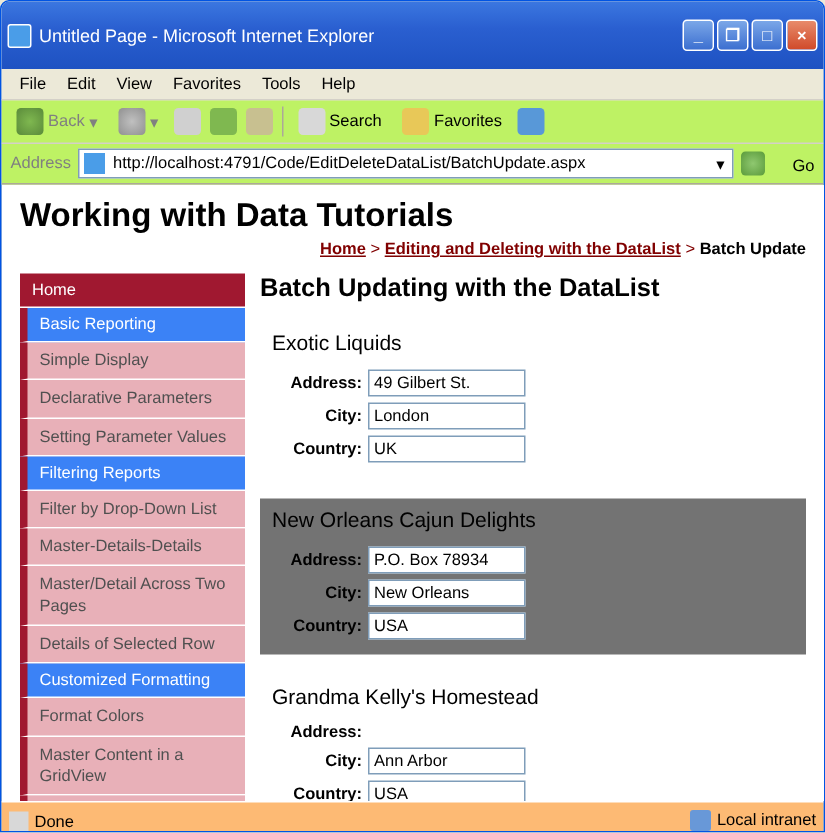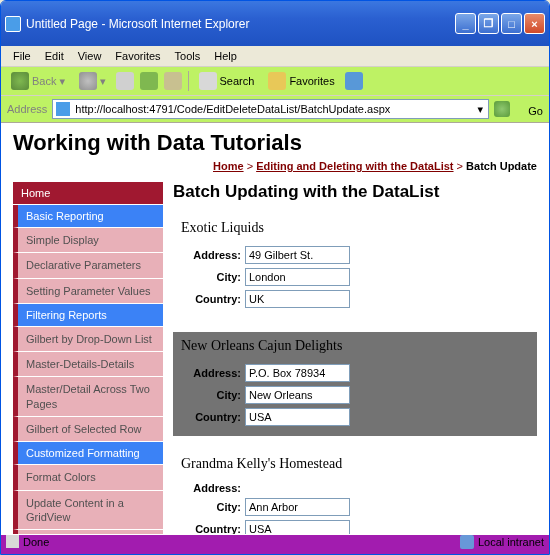--- a/index.html
+++ b/index.html
@@ -44,25 +44,25 @@
 .layout{display:flex;gap:10px}
 .sidebar{width:150px;flex-shrink:0}
 .nav-hdr{background:#a01830;color:#fff;padding:5px 8px;font-size:11px;border-bottom:1px solid #fff}
 .nav-hdr a{color:#fff;text-decoration:none}
 .nav-sec{background:#3b82f6;color:#fff;padding:5px 8px;font-size:11px;border-bottom:1px solid #fff;border-left:5px solid #a01830}
 .nav-item{background:#e8b0b8;color:#505050;padding:5px 8px;font-size:11px;border-bottom:1px solid #fff;border-left:5px solid #a01830;line-height:1.3}
 .main{flex:1}
 h2{font-family:Verdana,sans-serif;font-size:17px;font-weight:bold;margin-bottom:12px}
 .supplier{margin-bottom:14px;padding:6px 8px}
 .supplier.alt{background:#737373}
-.sname{font-family:Liberation Serif, serif;font-size:14px;margin-bottom:10px;font-weight:normal}
+.sname{font-family:Liberation Sans, sans-serif;font-size:14px;margin-bottom:10px;font-weight:normal}
 .row{display:flex;align-items:center;margin-bottom:4px}
 .row .lb{width:64px;text-align:right;font-weight:bold;font-size:11px;padding-right:4px}
 .row input{width:105px;border:1px solid #7f9db9;padding:2px 3px;font-size:11px;font-family:inherit}
-.status{height:20px;background:#a21caf;border-top:1px solid #fff;display:flex;align-items:flex-start;padding:0 5px;font-size:11px}
+.status{height:20px;background:#fdba74;border-top:1px solid #fff;display:flex;align-items:flex-end;padding:0 5px;font-size:11px}
 .status .l{flex:1;display:flex;align-items:center;gap:4px}
 .status .pgic{width:13px;height:13px;background:#d8d8d8}
 .status .r{display:flex;align-items:center;gap:4px}
 .status .lic{width:14px;height:14px;background:#6898d8;border-radius:2px}
 ::-webkit-scrollbar{width:17px}
 ::-webkit-scrollbar-track{background:#f0ede5}
 ::-webkit-scrollbar-thumb{background:#c8c4b8;border:1px solid #aca899}
 ::-webkit-scrollbar-button{background:#ece9d8;border:1px solid #aca899;height:17px}
 </style>
 </head>
@@ -133,27 +133,27 @@
 
       <div class="layout">
         <div class="sidebar">
           <div class="nav-hdr"><a href="#">Home</a></div>
           <div id="nav-sections">
               <div class="nav-sec">Basic Reporting</div>
               <div class="nav-item">Simple Display</div>
               <div class="nav-item">Declarative Parameters</div>
               <div class="nav-item">Setting Parameter Values</div>
               <div class="nav-sec">Filtering Reports</div>
-              <div class="nav-item">Gilbert by Drop-Down List</div>
+              <div class="nav-item">Filter by Drop-Down List</div>
               <div class="nav-item">Master-Details-Details</div>
               <div class="nav-item">Master/Detail Across Two Pages</div>
-              <div class="nav-item">Gilbert of Selected Row</div>
+              <div class="nav-item">Details of Selected Row</div>
               <div class="nav-sec">Customized Formatting</div>
               <div class="nav-item">Format Colors</div>
-              <div class="nav-item">Update Content in a GridView</div>
+              <div class="nav-item">Master Content in a GridView</div>
               <div class="nav-item">Custom Content in a DetailsView</div>
             </div>
         </div>
 
         <div class="main">
           <h2>Batch Updating with the DataList</h2>
           <div id="suppliers">
               <div class="supplier">
                 <div class="sname">Exotic Liquids</div>
                 <div class="row">

